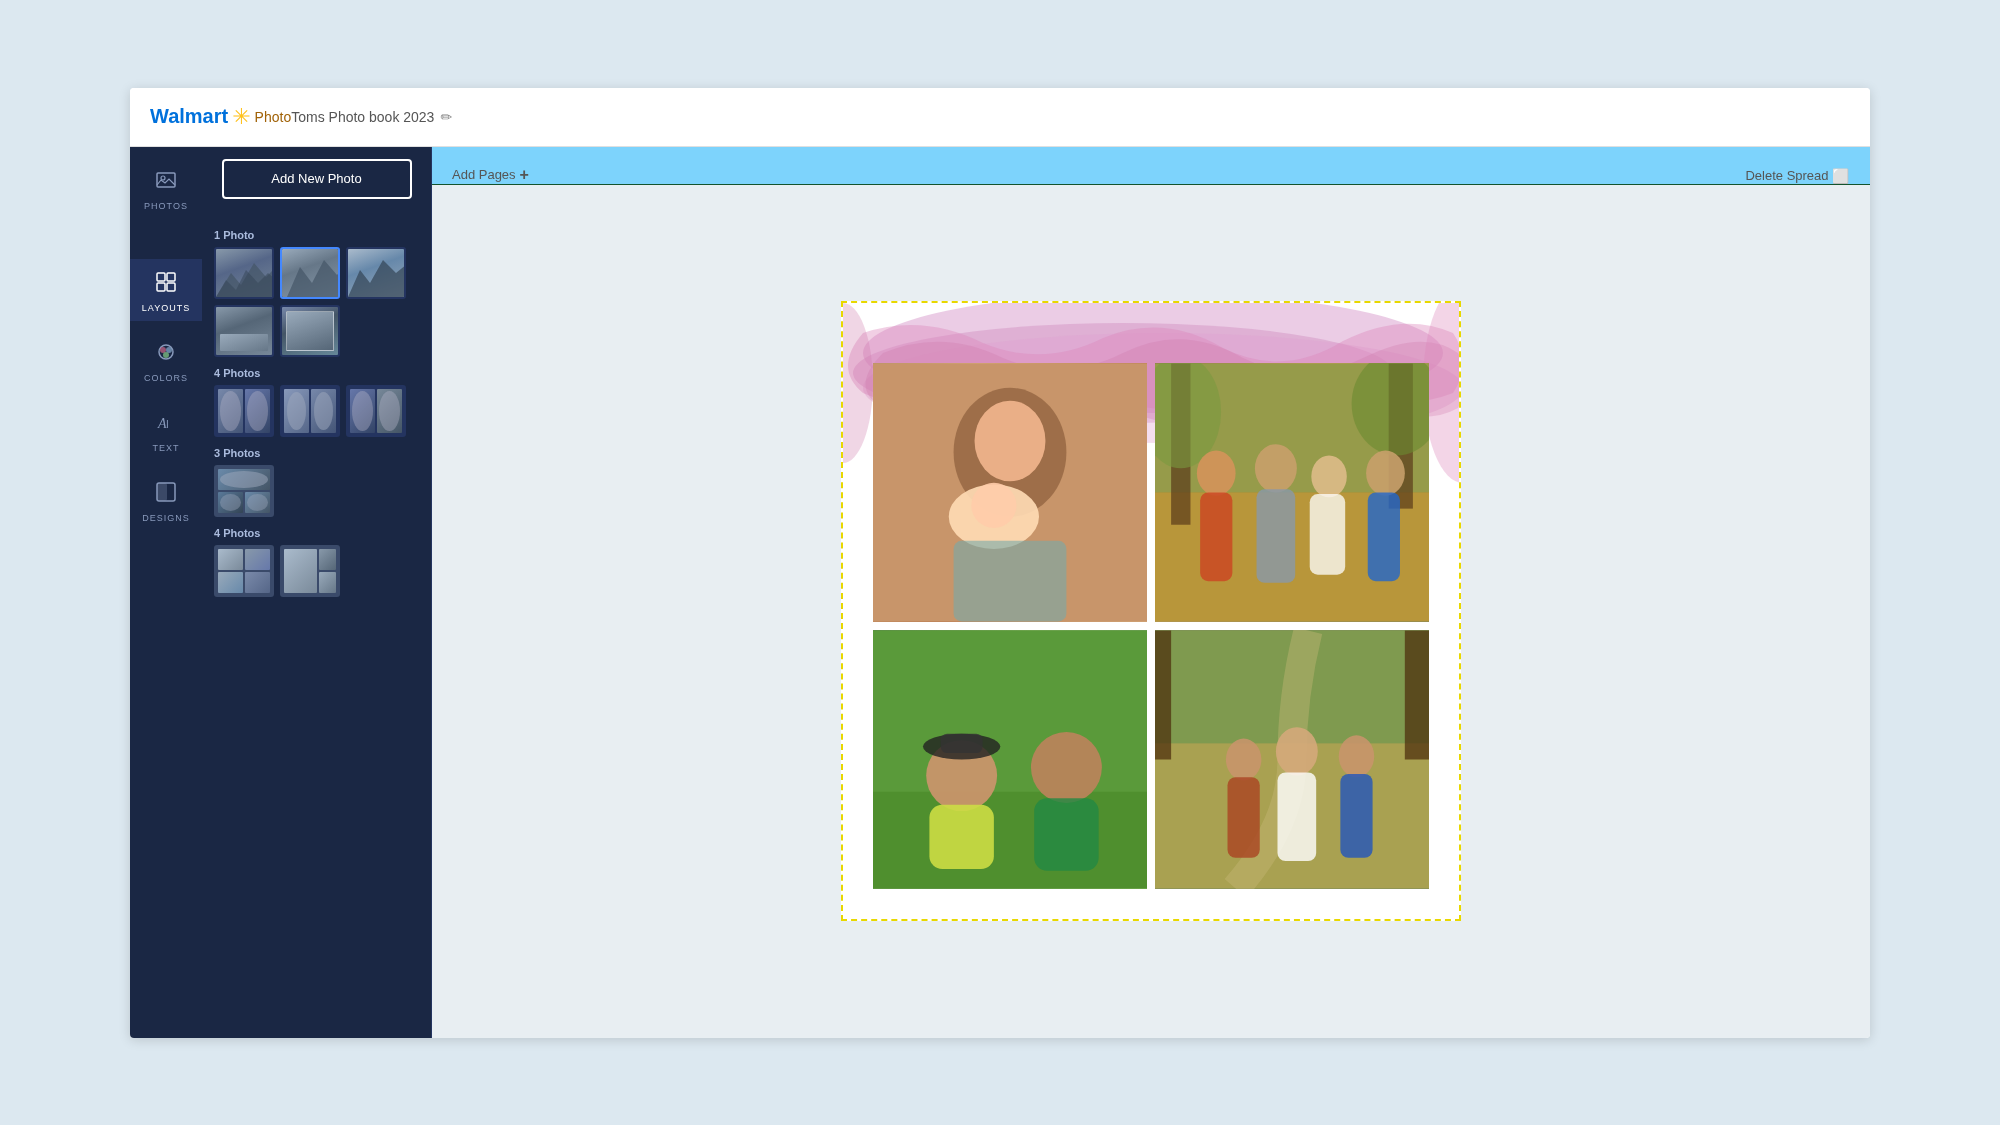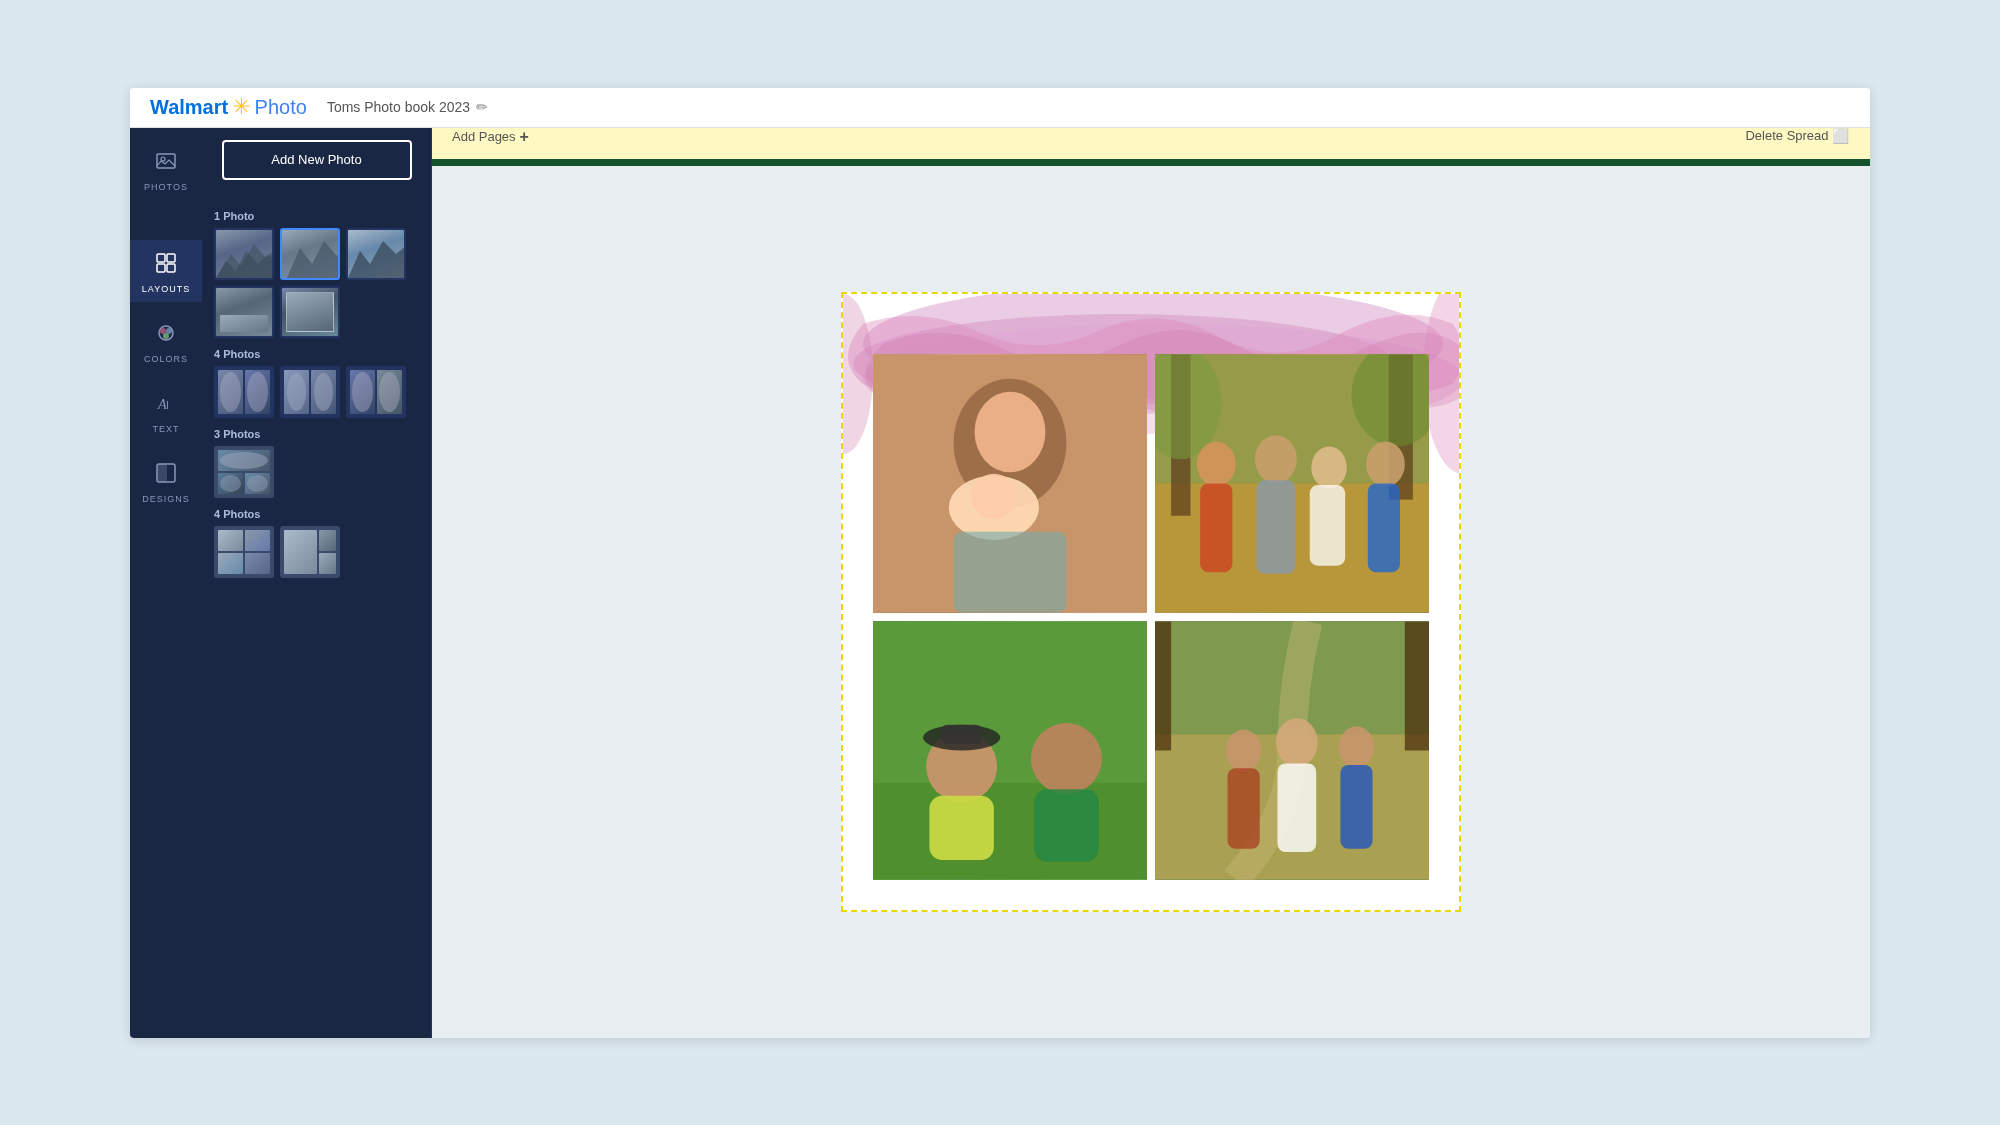--- a/index.html
+++ b/index.html
@@ -20,46 +20,45 @@
       background: #fff;
       display: flex;
       flex-direction: column;
       border-radius: 4px;
       box-shadow: 0 2px 12px rgba(0,0,0,0.15);
       overflow: hidden;
     }
 
     
     .header {
-      height: 40px;
+      height: 59px;
       background: #fff;
       border-bottom: 1px solid #e0e0e0;
       display: flex;
       align-items: center;
       padding: 0 20px;
-      gap: 20px;
       flex-shrink: 0;
     }
     .logo {
       display: flex;
       align-items: center;
       gap: 4px;
     }
     .logo-text {
       font-size: 20px;
       font-weight: 700;
       color: #0071dc;
     }
     .logo-spark {
       color: #ffc220;
       font-size: 22px;
     }
     .logo-photo {
-      font-size: 20px;
-      color: #3b82f6;
+      font-size: 14px;
+      color: #a16207;
     }
     .header-title {
       font-size: 14px;
       color: #555;
       display: flex;
       align-items: center;
       gap: 6px;
     }
     .edit-icon {
       cursor: pointer;
@@ -208,24 +207,24 @@
       flex: 1;
       background: #e8eef2;
       display: flex;
       flex-direction: column;
       overflow: hidden;
       position: relative;
     }
 
     .canvas-toolbar {
       height: 38px;
-      background: #fef9c3;
-      border-bottom: 7px solid #14532d;
-      display: flex;
-      align-items: flex-start;
+      background: #7dd3fc;
+      border-bottom: 1px solid #14532d;
+      display: flex;
+      align-items: flex-end;
       justify-content: space-between;
       padding: 0 20px;
       flex-shrink: 0;
     }
     .add-pages-btn {
       display: flex;
       align-items: center;
       gap: 4px;
       font-size: 13px;
       color: #555;

